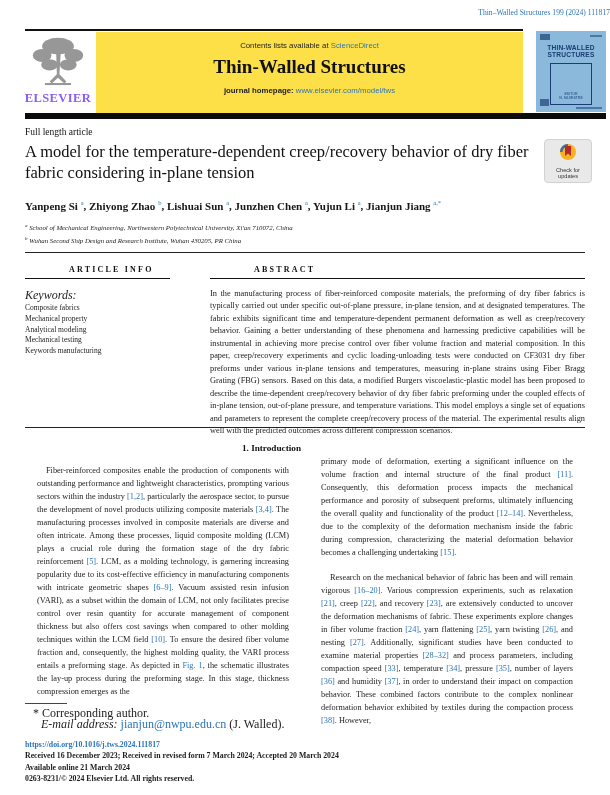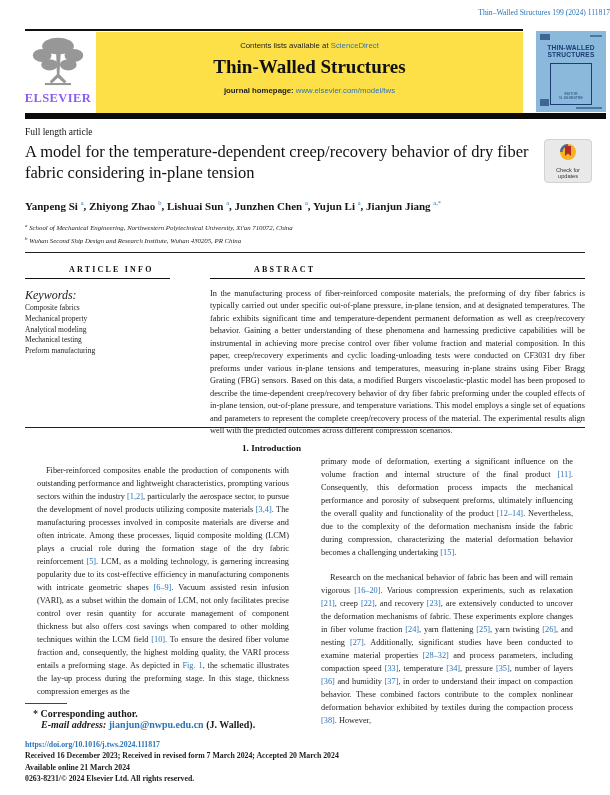--- a/index.html
+++ b/index.html
@@ -55,21 +55,21 @@
 
   .col-left{position:absolute;left:25px;top:443px;width:276px;}
   .col-right{position:absolute;left:309px;top:443px;width:276px;}
   .intro-head{font-size:9.2px;font-weight:700;color:#111;text-align:right;}
   .body-par{margin:12px;font-size:8.3px;line-height:13px;text-align:justify;color:#1c1c1c;}
   .col-left .body-par{margin-top:11px;text-indent:9px;}
   .indent{text-indent:9px;}
   .col-right .body-par + .body-par{margin-top:0;}
 
   .fn-rule{position:absolute;left:25px;top:703px;width:42px;height:1px;background:#444;}
-  .footnote{position:absolute;left:25px;top:708px;width:400px;font-size:10px;line-height:11px;color:#1c1c1c;font-weight:bold;}
+  .footnote{position:absolute;left:25px;top:708px;width:400px;font-size:12px;line-height:11px;color:#1c1c1c;}
   .fn-line1{padding-left:8px;}
   .fn-line2{padding-left:16px;}
   .fn-email-label{font-style:italic;}
 
   .footer{position:absolute;left:25px;top:739px;width:560px;font-size:7.8px;line-height:11.3px;color:#1c1c1c;font-weight:bold;}
 </style>
 </head>
 <body>
 
 <div class="page">
@@ -146,21 +146,21 @@
 
   <div class="info-col">
     <div class="section-head">ARTICLE INFO</div>
     <div class="head-underline"></div>
     <div class="kw-label">Keywords:</div>
     <div id="keywords">
         <div class="kw-item">Composite fabrics</div>
         <div class="kw-item">Mechanical property</div>
         <div class="kw-item">Analytical modeling</div>
         <div class="kw-item">Mechanical testing</div>
-        <div class="kw-item">Preform manufacturing</div>
+        <div class="kw-item">Keywords manufacturing</div>
       </div>
   </div>
 
   <div class="abs-col">
     <div class="section-head">ABSTRACT</div>
     <div class="head-underline"></div>
     <div class="abs-text">In the manufacturing process of fiber-reinforced composite materials, the preforming of dry fiber fabrics is typically carried out under specific out-of-plane pressure, in-plane tension, and at designated temperatures. The fabric exhibits significant time and temperature-dependent permanent deformation as well as creep/recovery behavior. Gaining a better understanding of these phenomena and harnessing predictive capabilities will be instrumental in achieving more precise control over fiber volume fraction and material composition. In this paper, creep/recovery experiments and cyclic loading-unloading tests were conducted on CF3031 dry fiber preforms under various in-plane tensions and temperatures, measuring in-plane strains using Fiber Bragg Grating (FBG) sensors. Based on this data, a modified Burgers viscoelastic-plastic model has been proposed to describe the time-dependent creep/recovery behavior of dry fiber fabric preforming under the coupled effects of in-plane tension, out-of-plane pressure, and temperature variations. This model employs a single set of equations and parameters to represent the complete creep/recovery process of the material. The experimental results align well with the predicted outcomes across different compression scenarios.</div>
   </div>
 
   <div class="rule-2"></div>

